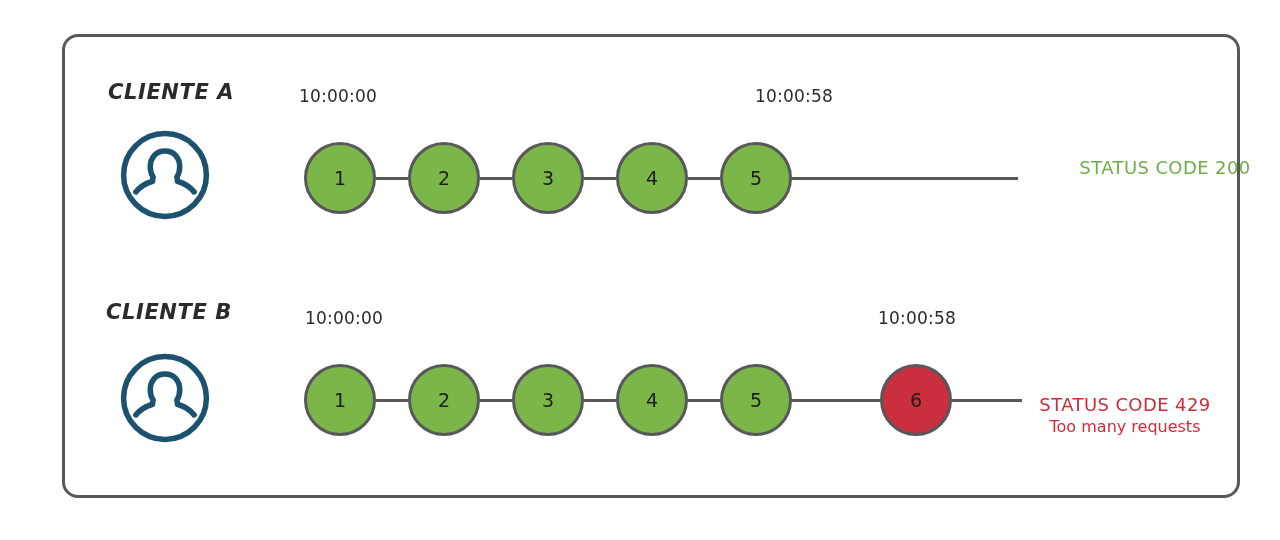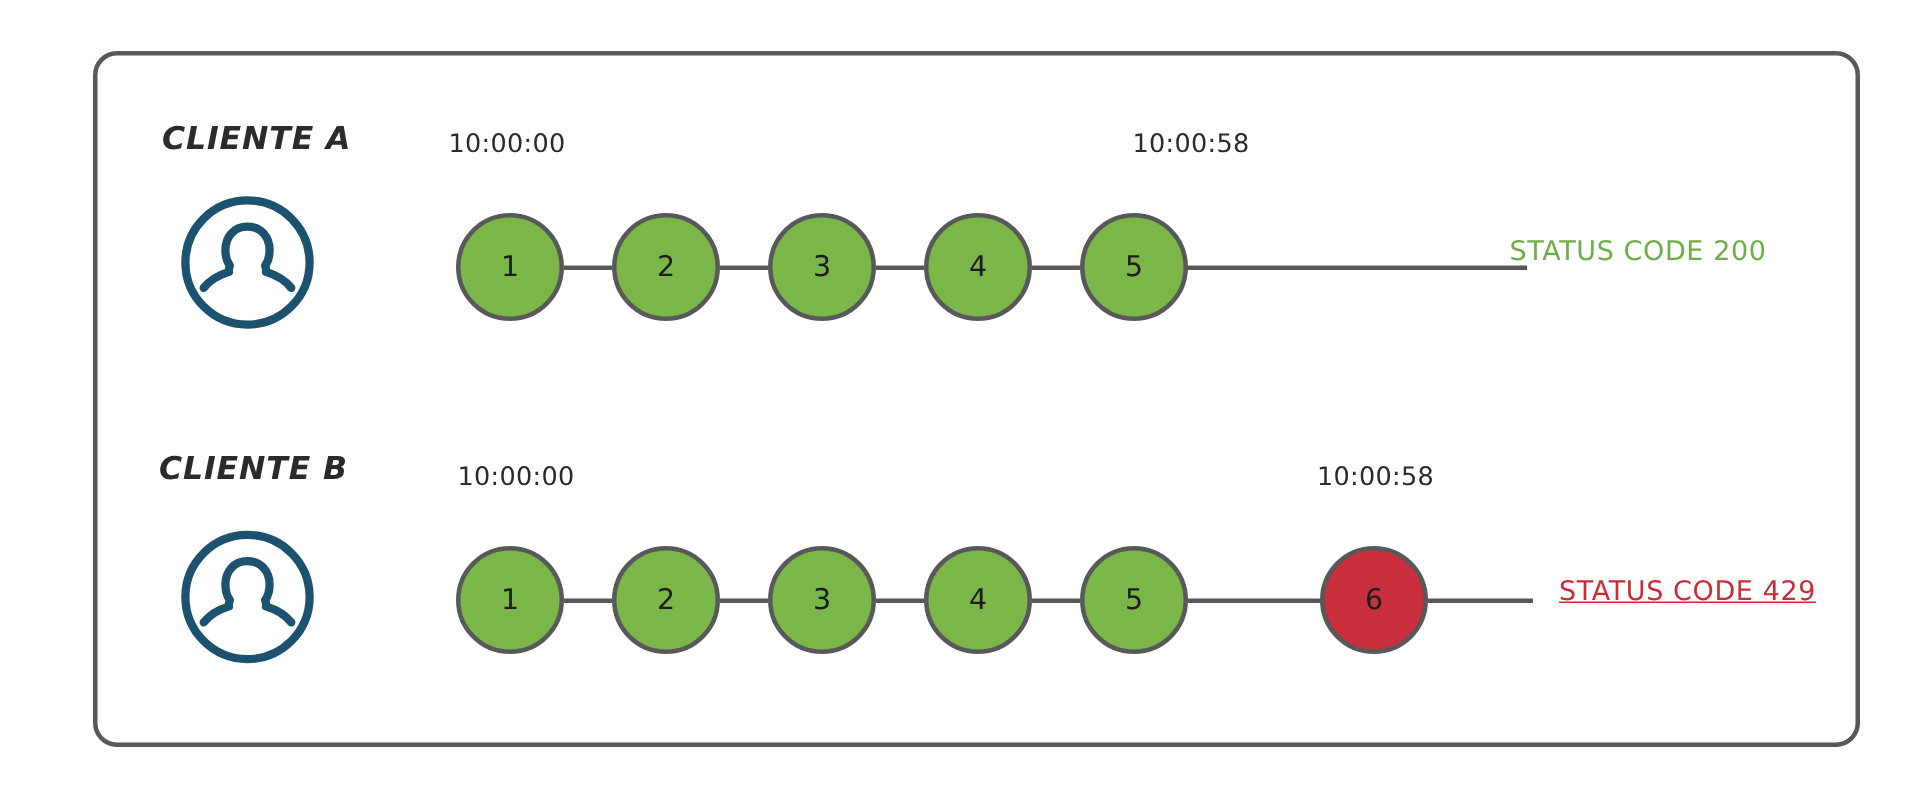--- a/index.html
+++ b/index.html
@@ -145,21 +145,21 @@
     <div class="connector" style="left:584px; top:177px; width:32px;"></div>
     <div class="connector" style="left:688px; top:177px; width:32px;"></div>
     <div class="connector" style="left:790px; top:177px; width:228px;"></div>
 
     <div class="node ok" style="left:304px; top:142px;">1</div>
     <div class="node ok" style="left:408px; top:142px;">2</div>
     <div class="node ok" style="left:512px; top:142px;">3</div>
     <div class="node ok" style="left:616px; top:142px;">4</div>
     <div class="node ok" style="left:720px; top:142px;">5</div>
 
-    <div class="status ok" style="left:992px; top:157px; width:200px;">
+    <div class="status ok" style="left:1065px; top:157px; width:200px;">
       <span class="line1">STATUS CODE 200</span>
     </div>
   </div>
 
   <div>
 
     <div class="client-label" style="left:106px; top:300px;text-align:right;">CLIENTE B</div>
 
     <div class="avatar" style="left:119px; top:352px;">
       <svg viewBox="0 0 100 100" width="92" height="92" aria-hidden="true">
@@ -188,17 +188,18 @@
     <div class="connector" style="left:790px; top:399px; width:92px;"></div>
     <div class="connector" style="left:950px; top:399px; width:72px;"></div>
 
     <div class="node ok" style="left:304px; top:364px;">1</div>
     <div class="node ok" style="left:408px; top:364px;">2</div>
     <div class="node ok" style="left:512px; top:364px;">3</div>
     <div class="node ok" style="left:616px; top:364px;">4</div>
     <div class="node ok" style="left:720px; top:364px;">5</div>
     <div class="node err" style="left:880px; top:364px;">6</div>
 
-    <div class="status err" style="left:1022px; top:384px; width:206px;text-decoration:underline;">
+    <div class="status err" style="left:1022px; top:394px; width:206px;">
       <span class="line1">STATUS CODE 429</span>
+      <span class="line2">Too many requests</span>
     </div>
   </div>
 </div>
 
 </body></html>

